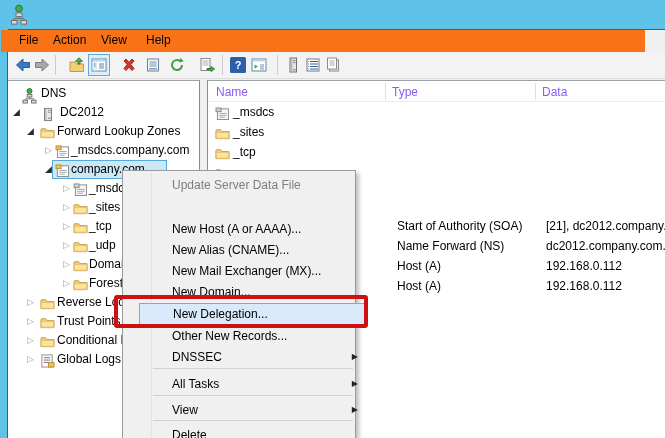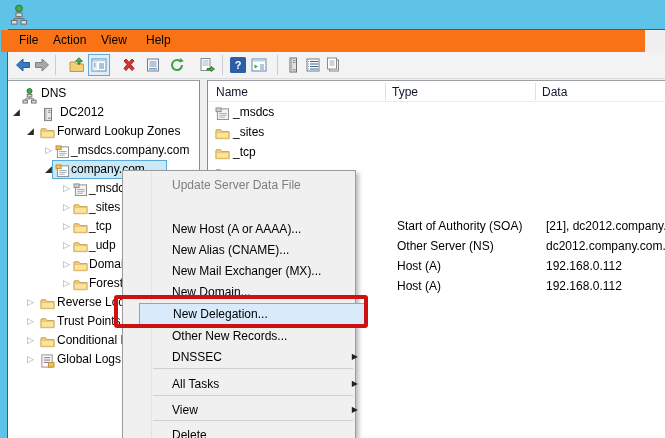--- a/index.html
+++ b/index.html
@@ -24,21 +24,21 @@
   .tb-icon{position:absolute;top:5px;width:16px;height:16px;display:inline-block;}
   .tb-sep{position:absolute;top:3px;width:1px;height:20px;background:#c9cdd1;}
   .tb-btn{position:absolute;top:2px;width:22px;height:22px;background:#ddeefb;border:1px solid #66a7d8;}
   .tb-btn svg{position:absolute;left:2px;top:2px;}
   
   .tree-pane{position:absolute;left:8px;top:80px;width:192px;height:358px;background:#fff;
     border-top:1px solid #9aa0a6;border-right:1px solid #888d92;overflow:hidden;}
   .list-pane{position:absolute;left:207px;top:80px;width:458px;height:358px;background:#fff;
     border-top:1px solid #9aa0a6;border-left:1px solid #888d92;overflow:hidden;}
   .lv-header{position:absolute;left:0;top:1px;width:458px;height:20px;background:#fff;border-bottom:1px solid #ececec;}
-  .lv-header .hcell{position:absolute;top:3px;color:#0f172a;cursor:default;}
+  .lv-header .hcell{position:absolute;top:3px;color:#8b5cf6;cursor:default;}
   .lv-header .hsep{position:absolute;top:1px;width:1px;height:17px;background:#e0e0e0;}
   .tree-row,.lv-row{position:absolute;height:19px;line-height:19px;white-space:nowrap;cursor:default;}
   .tree-row .tw-arrow{position:absolute;top:0;font-size:9px;line-height:19px;}
   .tree-row .tw-arrow.col{color:#a0a0a0;}
   .tree-row .tw-arrow.exp{color:#2b2b2b;}
   .tree-row svg,.lv-row svg{position:absolute;top:2px;}
   .tree-row .lbl,.lv-row .lbl{position:absolute;top:0;}
   .sel-box{position:absolute;top:0;height:19px;background:#cbe8f6;border:1px solid #56a9d8;}
   
   .context-menu{position:absolute;left:122px;top:170px;width:234px;height:268px;
@@ -356,21 +356,21 @@
               <path d="M1 3.5V12h14V4.5H7.5L6 2.5H1.5z" fill="#f3cf76" stroke="#c09a45"></path>
               <path d="M1.5 5.5h13V11.5h-13z" fill="#fbe59b" stroke="#e6c273"></path>
             </svg>
           </span>
         </div>
         <div class="lv-row" style="left: 0px; top: 136px; width: 458px;">
           <span class="lbl" style="left: 189px;">Start of Authority (SOA)</span>
           <span class="lbl" style="left: 338px;">[21], dc2012.company.</span>
         </div>
         <div class="lv-row" style="left: 0px; top: 156px; width: 458px;">
-          <span class="lbl" style="left: 189px;">Other Server (NS)</span>
+          <span class="lbl" style="left: 189px;">Name Forward (NS)</span>
           <span class="lbl" style="left: 338px;">dc2012.company.com.</span>
         </div>
         <div class="lv-row" style="left: 0px; top: 176px; width: 458px;">
           <span class="lbl" style="left: 189px;">Host (A)</span>
           <span class="lbl" style="left: 338px;">192.168.0.112</span>
         </div>
         <div class="lv-row" style="left: 0px; top: 196px; width: 458px;">
           <span class="lbl" style="left: 189px;">Host (A)</span>
           <span class="lbl" style="left: 338px;">192.168.0.112</span>
         </div>

